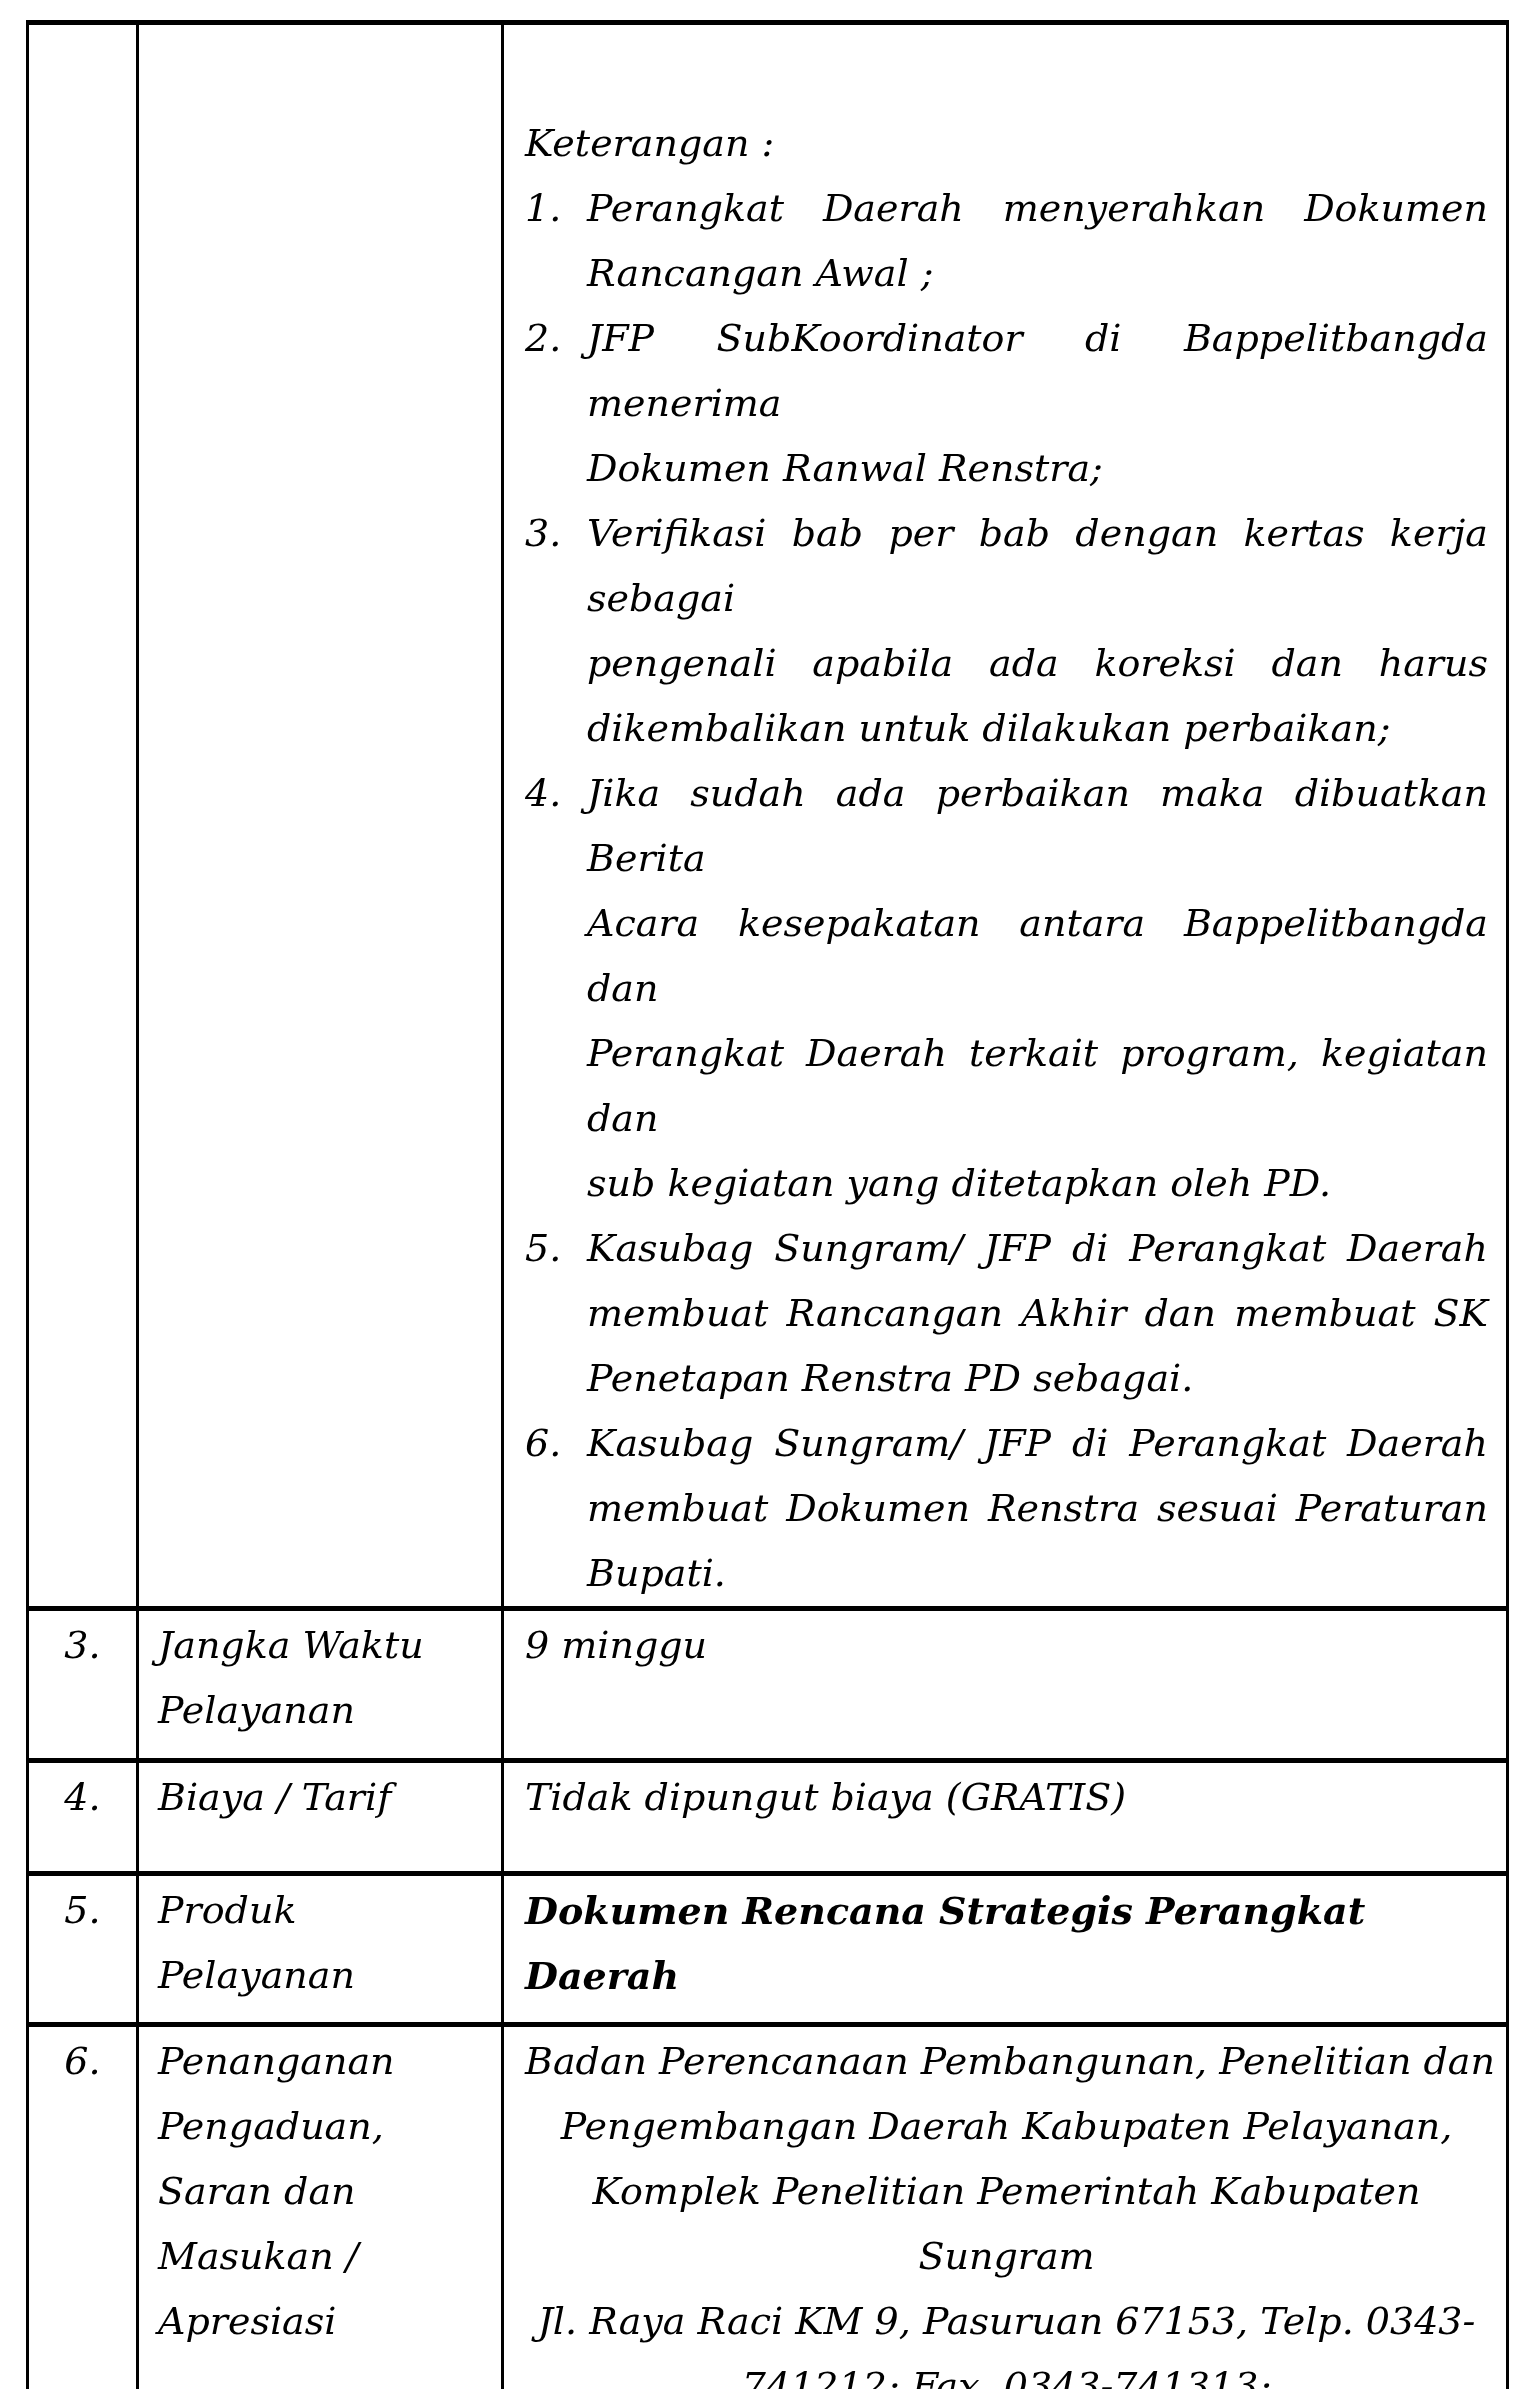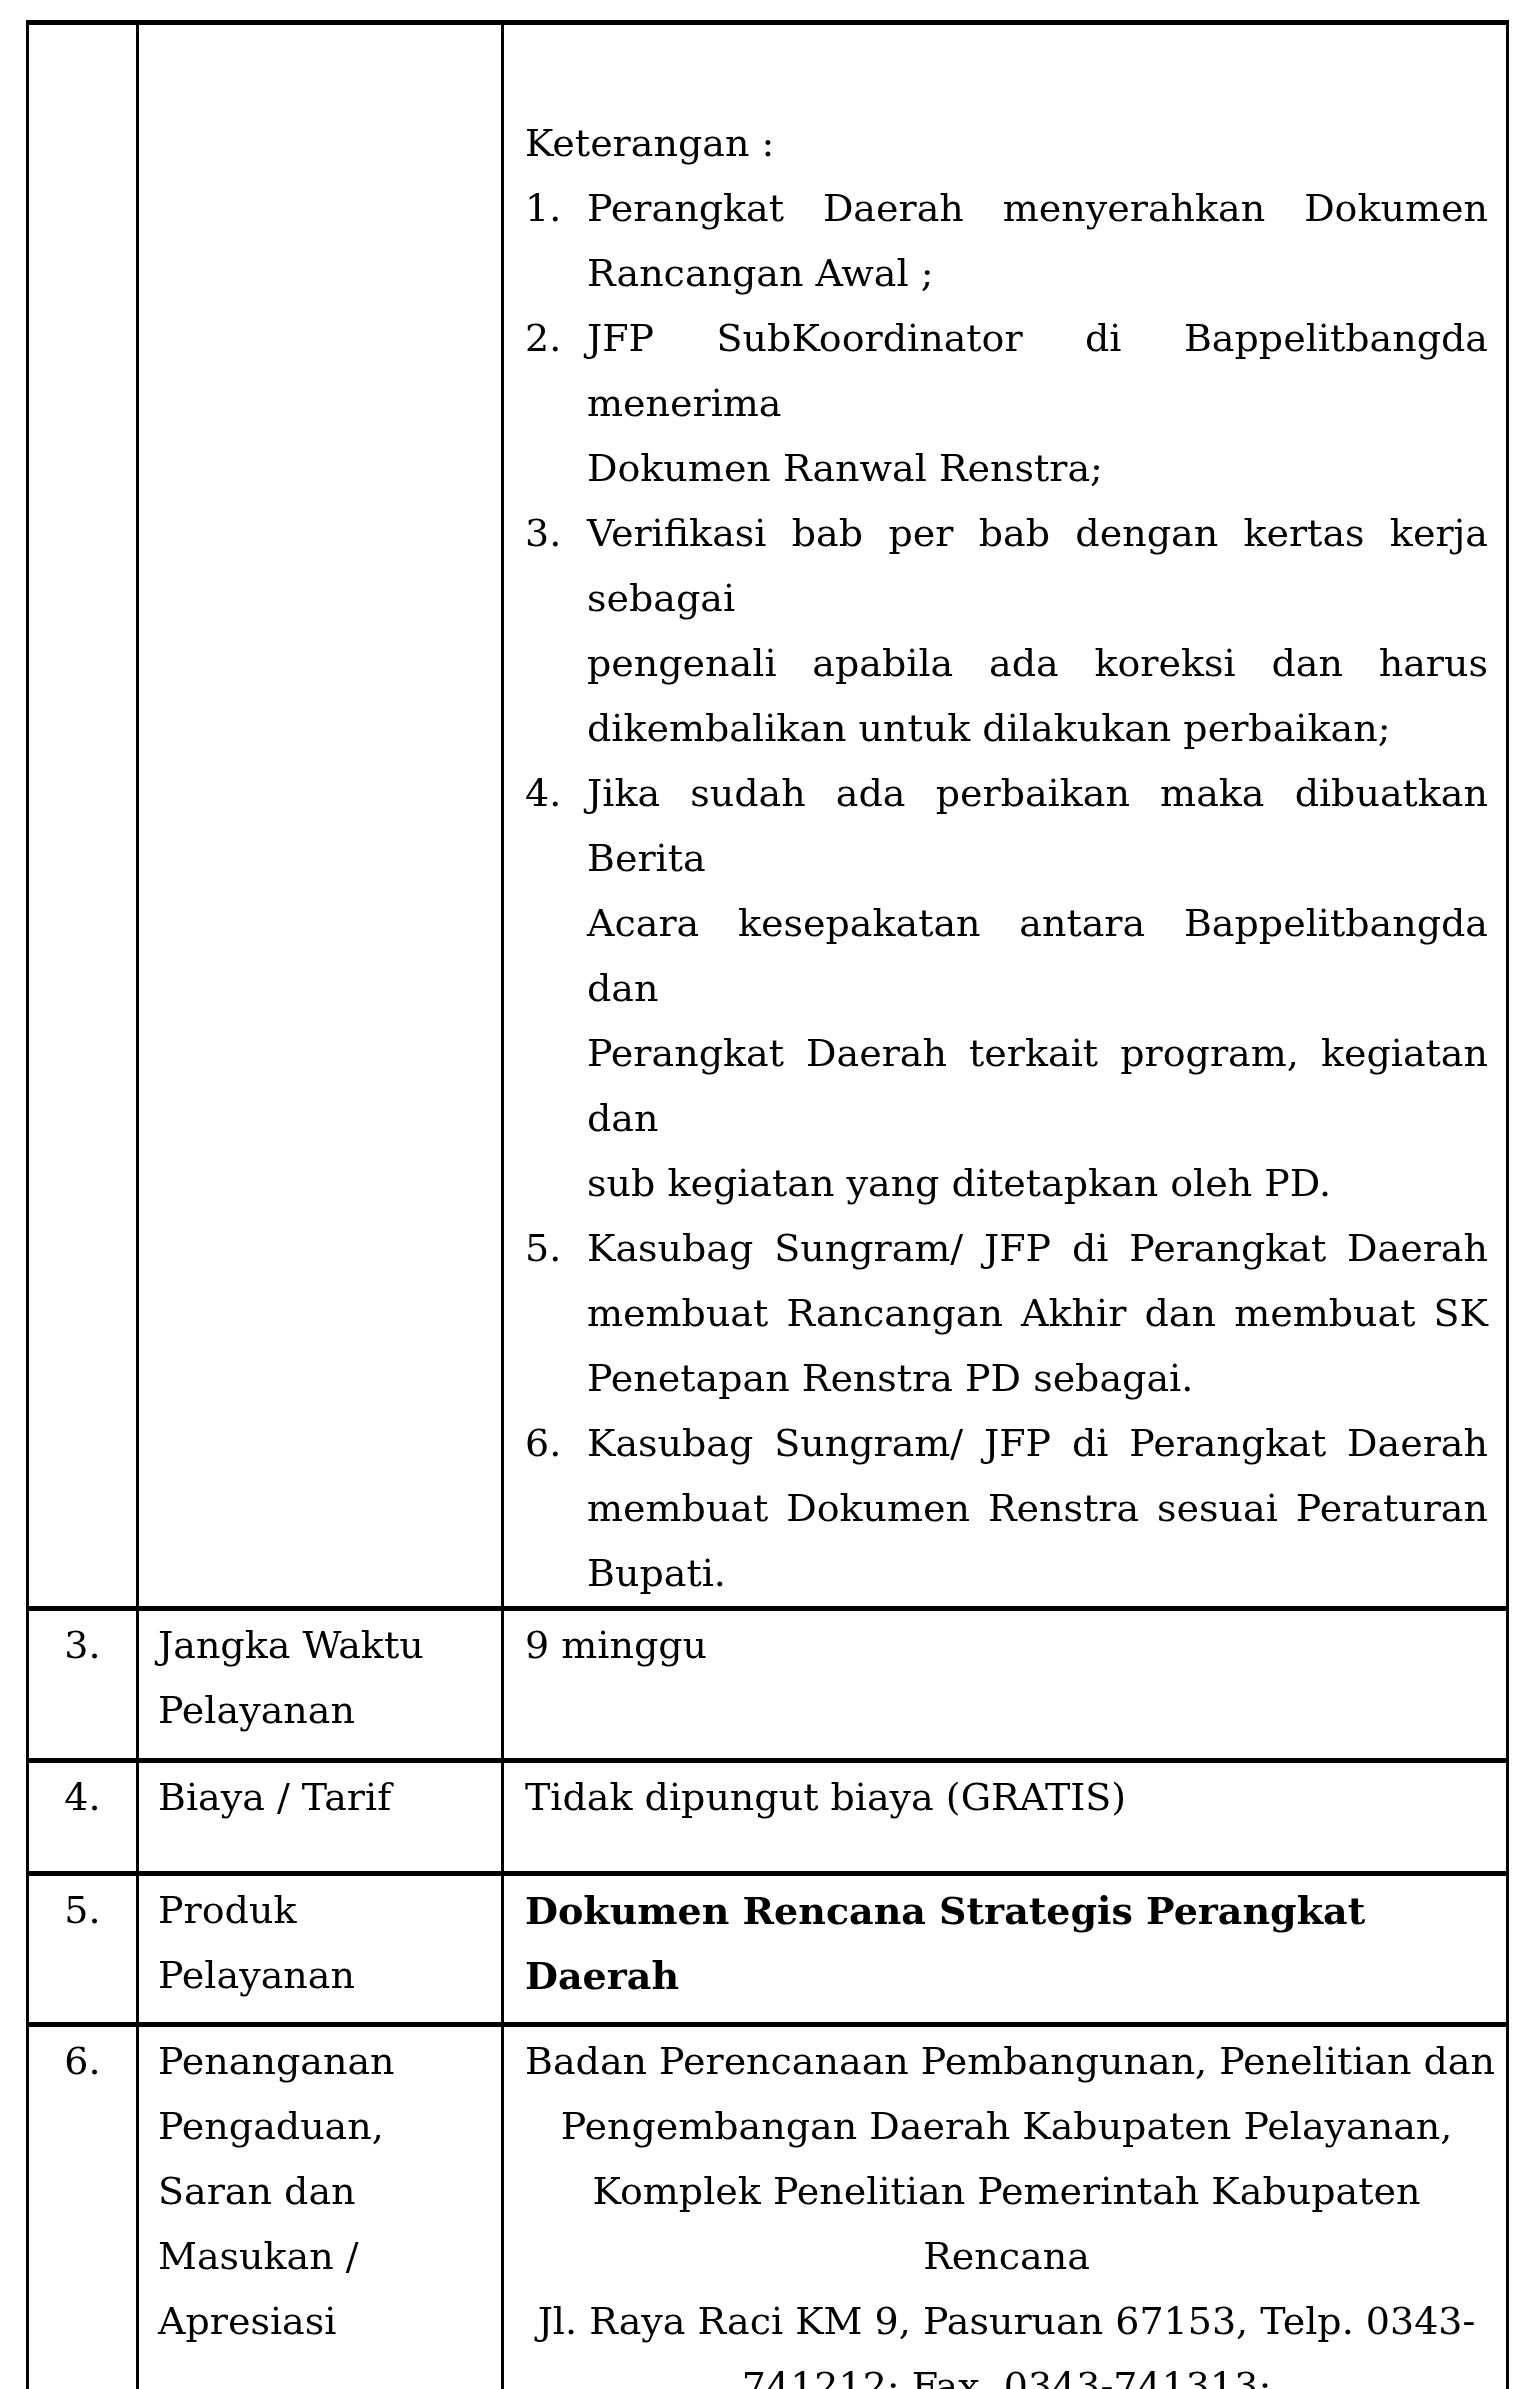--- a/index.html
+++ b/index.html
@@ -33,20 +33,21 @@
   col.c3 { width: 1005px; }
   td {
     border: 3.6px solid #000000;
     border-top-width: 5px;
     border-bottom-width: 5px;
     vertical-align: top;
     font-size: 38px;
     line-height: 65px;
     padding: 0;
     overflow: hidden;
+    font-style: italic;
   }
   tr.row-a  { height: 1260px; }
   tr.row-3  { height: 152px;  }
   tr.row-4  { height: 113px;  }
   tr.row-5  { height: 151px;  }
   tr.row-6  { height: 664px;  }
 
   .no-cell {
     text-align: center;
     padding-top: 1.4px;
@@ -184,21 +185,21 @@
         <td class="label-cell">Penanganan
 Pengaduan,
 Saran dan
 Masukan /
 Apresiasi</td>
         <td class="content-cell">
           <div id="address-block">
               <div class="a-line">Badan Perencanaan Pembangunan, Penelitian dan</div>
               <div class="a-line">Pengembangan Daerah Kabupaten Pelayanan,</div>
               <div class="a-line">Komplek Penelitian Pemerintah Kabupaten</div>
-              <div class="a-line">Rencana</div>
+              <div class="a-line">Sungram</div>
               <div class="a-line">Jl. Raya Raci KM 9, Pasuruan 67153, Telp. 0343-</div>
               <div class="a-line">741212; Fax. 0343-741313;</div>
             </div>
         </td>
       </tr>
     </tbody>
   </table>
 </div>
 
 

